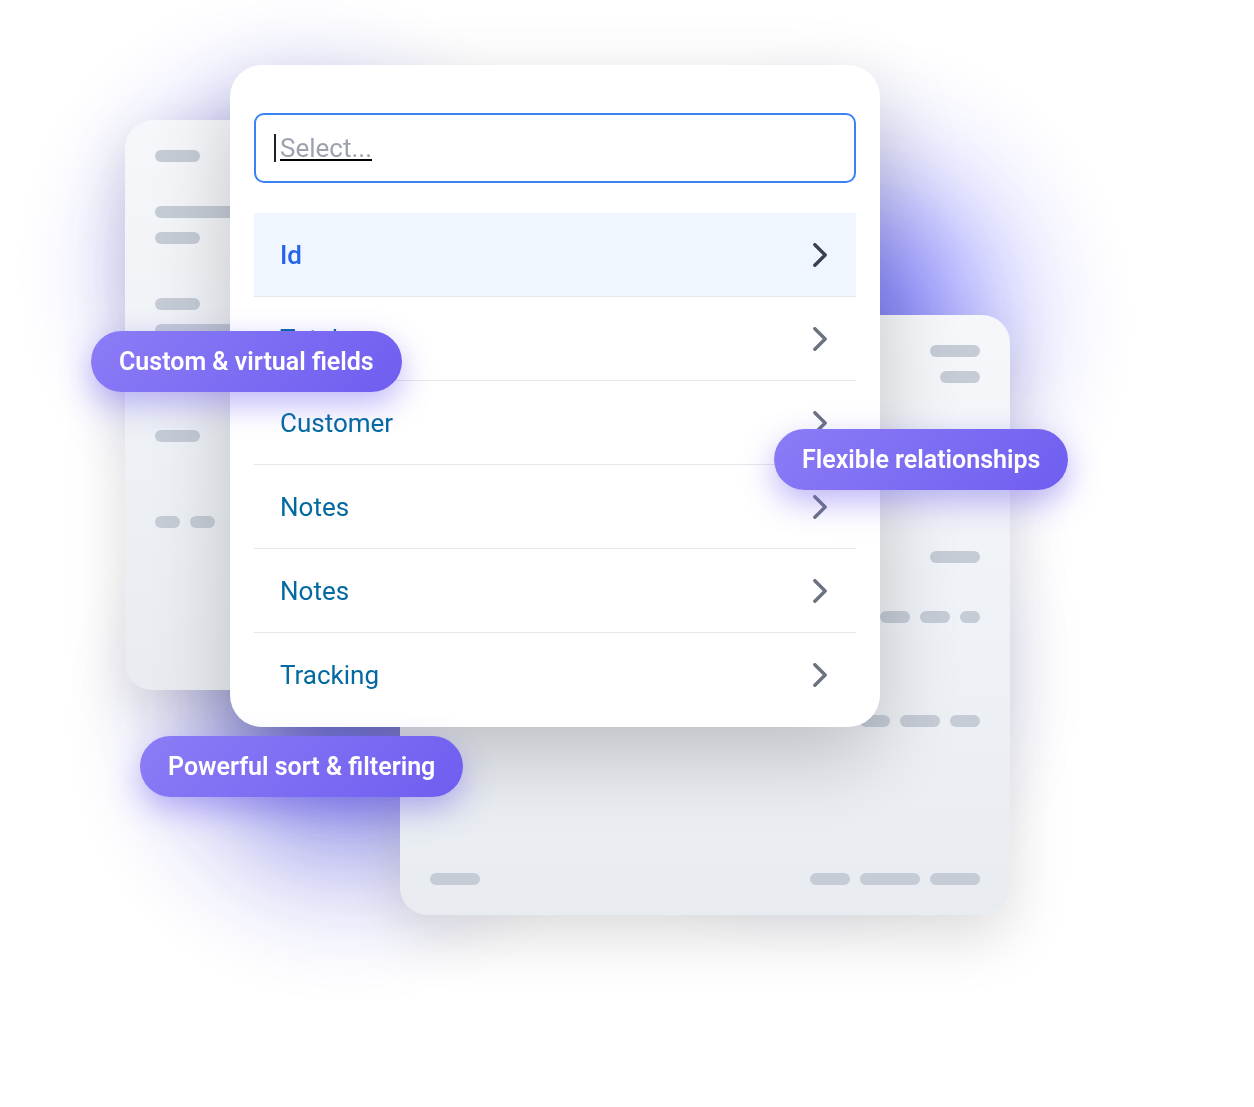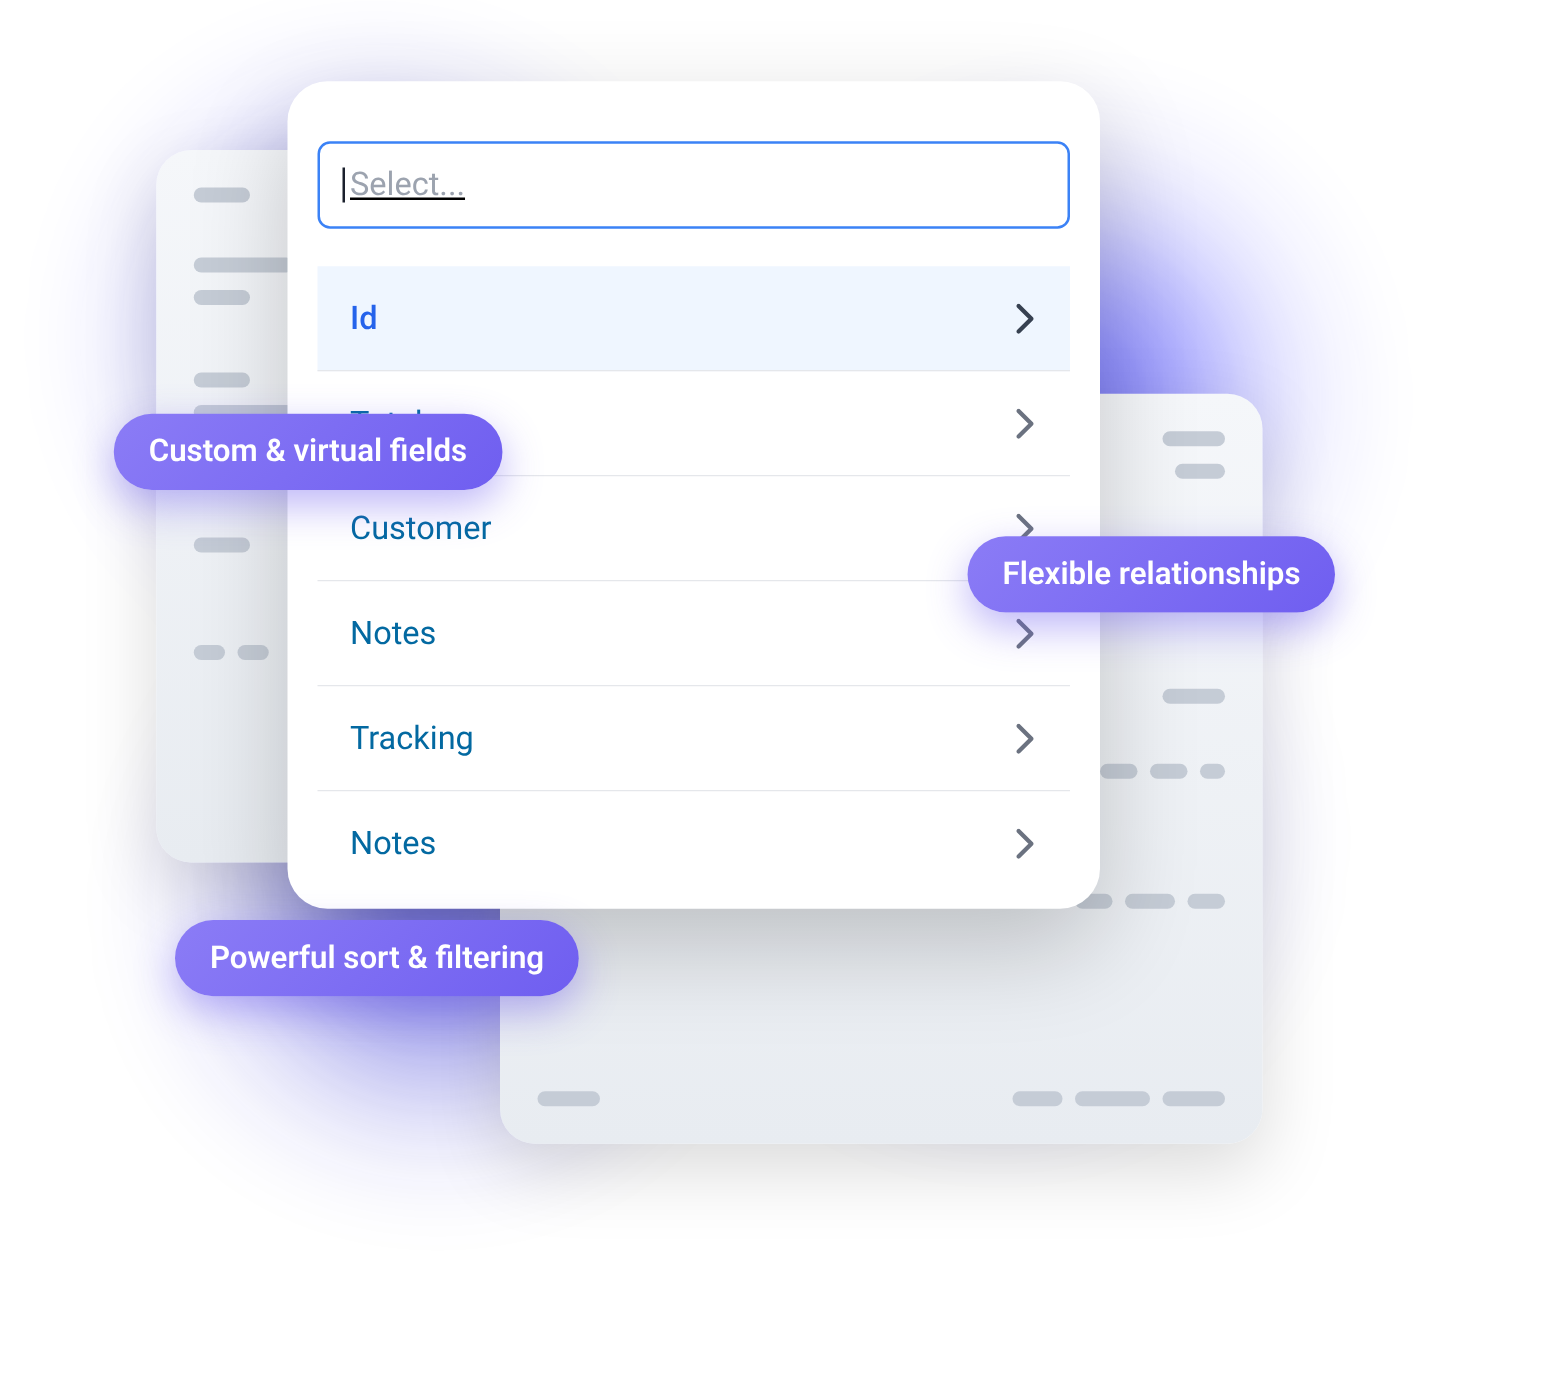--- a/index.html
+++ b/index.html
@@ -333,30 +333,30 @@
   <div class="filter-option">
     <span class="filter-option-label">Notes</span>
     <span class="chevron">
       <svg viewBox="0 0 8 14" fill="none">
           <path d="M1 1l6 6-6 6" stroke="#6b7280" stroke-width="2" stroke-linecap="round" stroke-linejoin="round"></path>
         </svg>
     </span>
   </div>
 
   <div class="filter-option">
+    <span class="filter-option-label">Notes</span>
+    <span class="chevron">
+      <svg viewBox="0 0 8 14" fill="none">
+          <path d="M1 1l6 6-6 6" stroke="#6b7280" stroke-width="2" stroke-linecap="round" stroke-linejoin="round"></path>
+        </svg>
+    </span>
+  </div>
+
+  <div class="filter-option">
     <span class="filter-option-label">Tracking</span>
-    <span class="chevron">
-      <svg viewBox="0 0 8 14" fill="none">
-          <path d="M1 1l6 6-6 6" stroke="#6b7280" stroke-width="2" stroke-linecap="round" stroke-linejoin="round"></path>
-        </svg>
-    </span>
-  </div>
-
-  <div class="filter-option">
-    <span class="filter-option-label">Notes</span>
     <span class="chevron">
       <svg viewBox="0 0 8 14" fill="none">
           <path d="M1 1l6 6-6 6" stroke="#6b7280" stroke-width="2" stroke-linecap="round" stroke-linejoin="round"></path>
         </svg>
     </span>
   </div>
 </div>
 
 <div class="badge badge-1">
   <span>Custom &amp; virtual fields</span>

